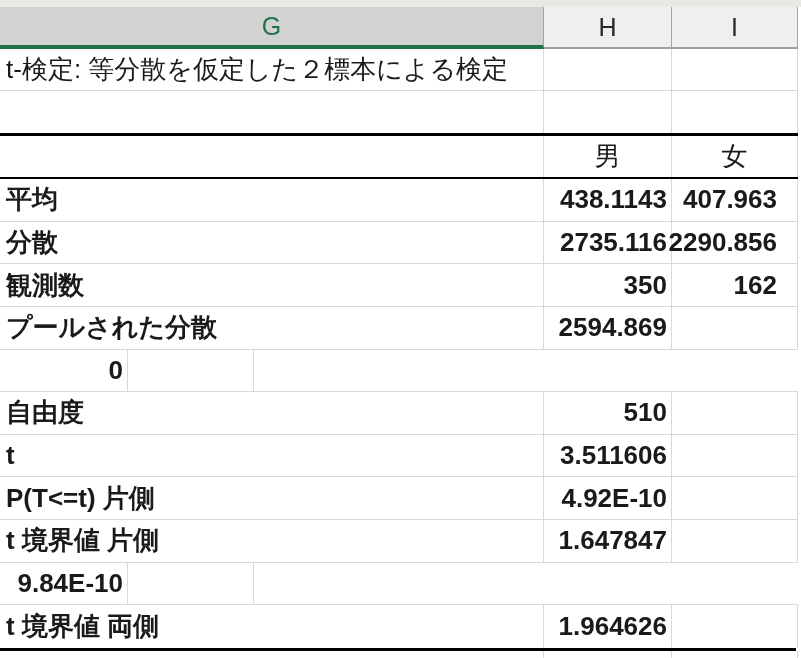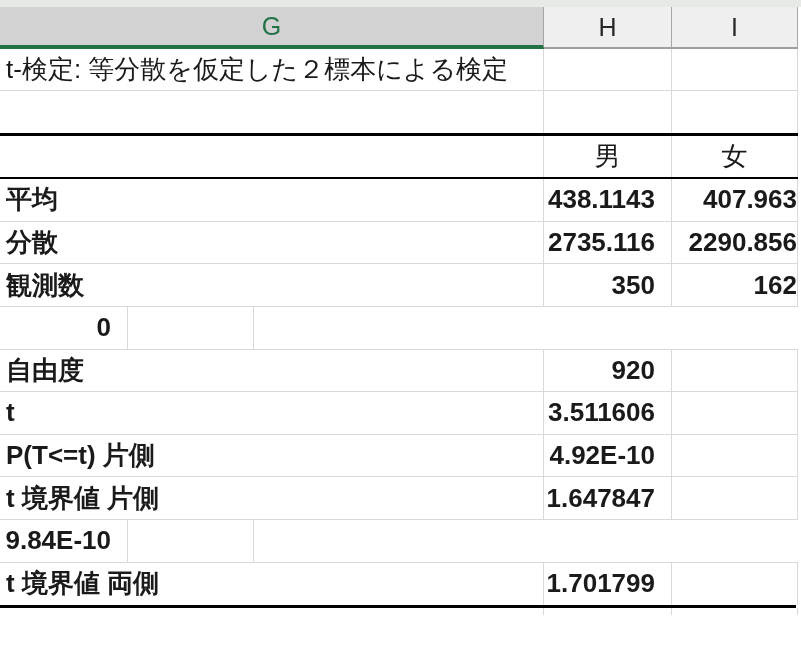--- a/index.html
+++ b/index.html
@@ -57,22 +57,22 @@
   }
   .cell {
     display: flex;
     align-items: center;
     border-right: 1px solid #d9d9d9;
     overflow: visible;
     white-space: nowrap;
     cursor: cell;
   }
   .cell.g { width: 544px; justify-content: flex-start; padding-left: 6px; }
-  .cell.h { width: 128px; justify-content: flex-end; padding-right: 16px; }
-  .cell.i { width: 126px; justify-content: flex-end; padding-right: 0; }
+  .cell.h { width: 128px; justify-content: flex-end; padding-right: 4px; }
+  .cell.i { width: 126px; justify-content: flex-end; padding-right: 20px; }
 
   .row-title  { height: 42px; border-bottom: 1px solid #d9d9d9; }
   .row-empty  { height: 42px; }
   .row-group-header {
     height: 46px;
     border-top: 3px solid #000000;
     border-bottom: 2px solid #000000;
   }
   .row-group-header .cell.h,
   .row-group-header .cell.i { justify-content: center; padding-right: 0; }
@@ -135,26 +135,31 @@
       <div class="cell g">分散</div>
       <div class="cell h">2735.116</div>
       <div class="cell i">2290.856</div>
     </div>
       <div class="sheet-row row-data">
       <div class="cell g">観測数</div>
       <div class="cell h">350</div>
       <div class="cell i">162</div>
     </div>
       <div class="sheet-row row-data">
+      <div class="cell g">プールされた分散</div>
+      <div class="cell h">2594.869</div>
+      <div class="cell i"></div>
+    </div>
+      <div class="sheet-row row-data">
       <div class="cell h">0</div>
       <div class="cell i"></div>
     </div>
       <div class="sheet-row row-data">
       <div class="cell g">自由度</div>
-      <div class="cell h">920</div>
+      <div class="cell h">510</div>
       <div class="cell i"></div>
     </div>
       <div class="sheet-row row-data">
       <div class="cell g">t</div>
       <div class="cell h">3.511606</div>
       <div class="cell i"></div>
     </div>
       <div class="sheet-row row-data">
       <div class="cell g">P(T&lt;=t) 片側</div>
       <div class="cell h">4.92E-10</div>
@@ -164,21 +169,21 @@
       <div class="cell g">t 境界値 片側</div>
       <div class="cell h">1.647847</div>
       <div class="cell i"></div>
     </div>
       <div class="sheet-row row-data">
       <div class="cell h">9.84E-10</div>
       <div class="cell i"></div>
     </div>
       <div class="sheet-row row-data">
       <div class="cell g">t 境界値 両側</div>
-      <div class="cell h">1.701799</div>
+      <div class="cell h">1.964626</div>
       <div class="cell i"></div>
     </div>
     </div>
 
   <div class="bottom-border"></div>
 
   <div class="partial-row">
     <div class="cell g"></div>
     <div class="cell h"></div>
     <div class="cell i"></div>

